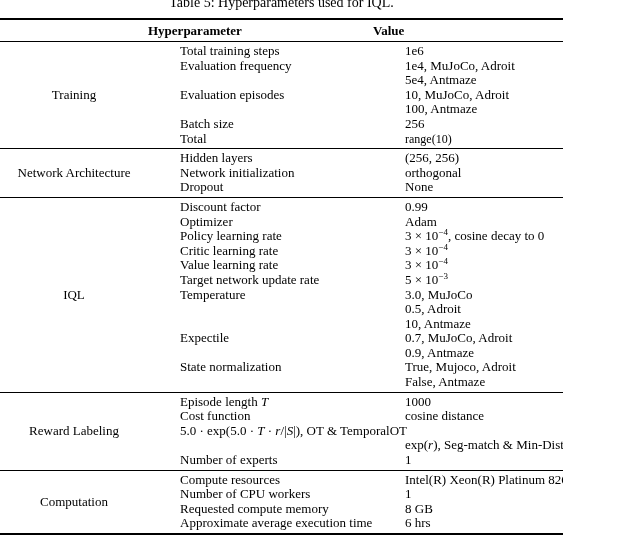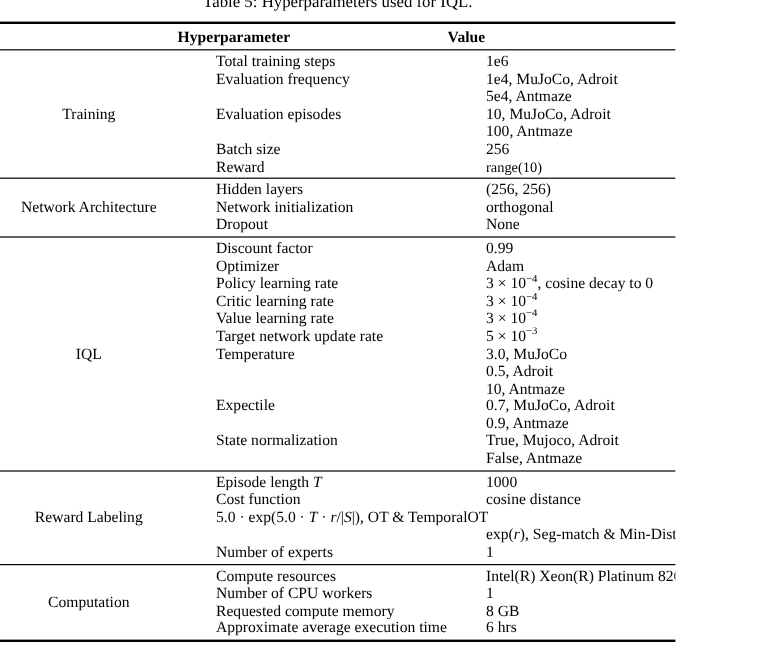--- a/index.html
+++ b/index.html
@@ -87,21 +87,21 @@
         </div>
         <div class="line">
           <span class="param"></span>
           <span class="value">100, Antmaze</span>
         </div>
         <div class="line">
           <span class="param">Batch size</span>
           <span class="value">256</span>
         </div>
         <div class="line">
-          <span class="param">Reward</span>
+          <span class="param">Total</span>
           <span class="value mono">range(10)</span>
         </div>
       </div>
     </div>
 
     <div class="section">
       <div class="cat">Network Architecture</div>
       <div class="rows">
         <div class="line">
           <span class="param">Hidden layers</span>

